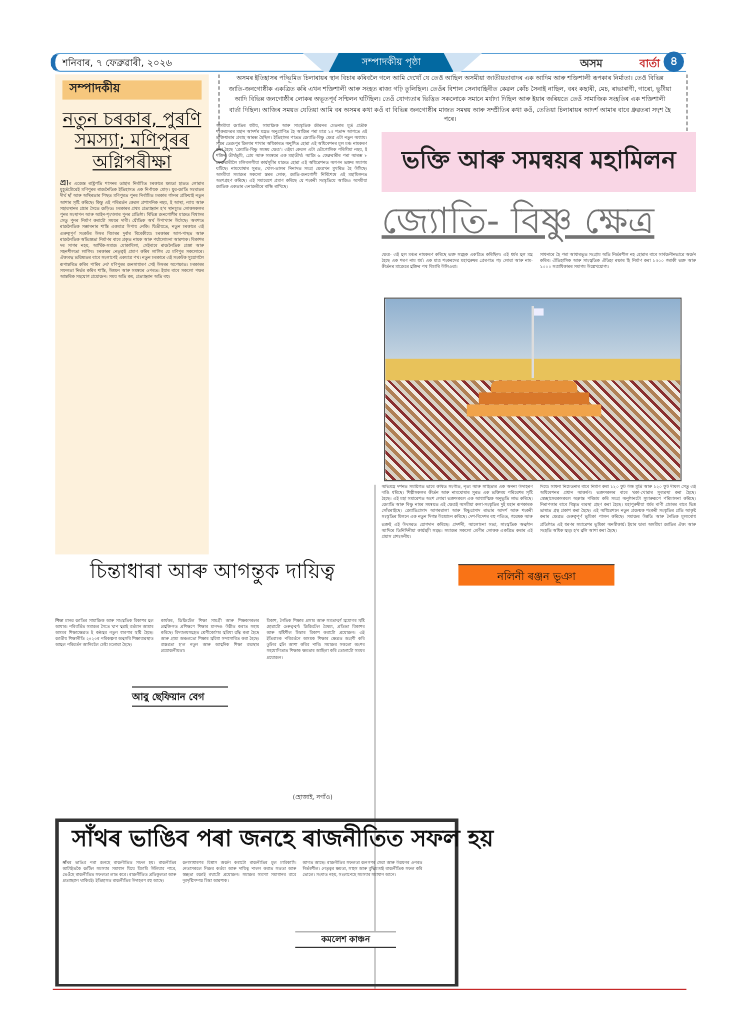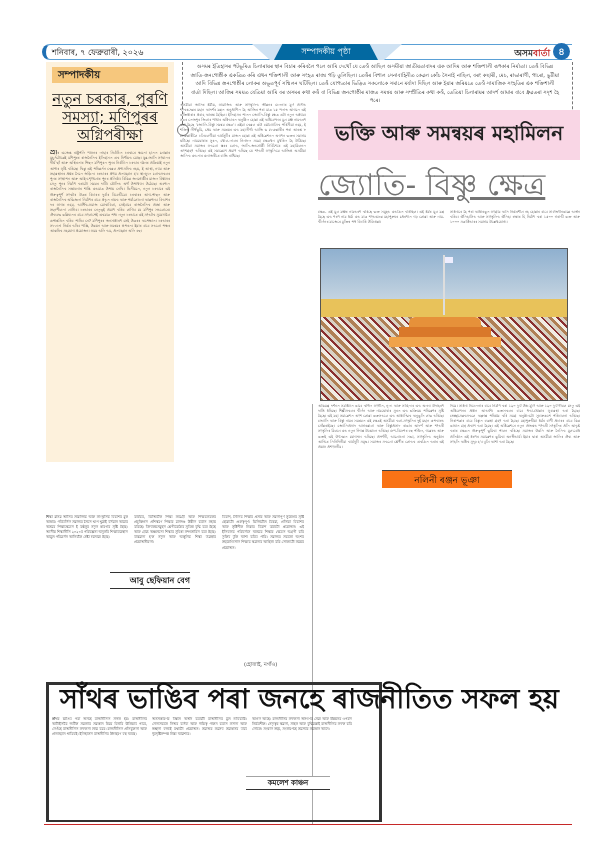--- a/index.html
+++ b/index.html
@@ -6,21 +6,21 @@
   html, body { width: 610px; height: 862px; background: #ffffff; overflow: hidden; }
   body { position: relative; font-family: "DejaVu Sans", sans-serif; color: #222; }
 
   
   .hdr { position: absolute; left: 42px; top: 44px; width: 530px; height: 16px; background: #fff; }
   .hdr-line { position: absolute; left: 0; right: 0; top: 0; height: 16px; border-top: 1px solid #5aa0d6; border-bottom: 1px solid #5aa0d6; border-left: 4px solid #1f6fb3; border-radius: 8px 0 0 8px; }
   .hdr-date { position: absolute; left: 10px; top: 2px; font-size: 8px; color: #111; }
   .hdr-center { position: absolute; left: 232px; top: 0; width: 104px; height: 16px; background: #0369a1; color: #fff; font-size: 8px; text-align: center; line-height: 16px; clip-path: polygon(8% 0, 92% 0, 100% 100%, 0 100%); }
   .hdr-center-bg { position: absolute; left: 210px; top: 0; width: 150px; height: 16px; background: #cfe2f3; clip-path: polygon(0 0,100% 0, 88% 100%, 12% 100%); }
   .hdr-brand { position: absolute; right: 22px; top: 2px; font-size: 9px; font-weight: bold; color: #333; }
-  .hdr-brand .accent { color: #c62828; }
+  .hdr-brand .accent { color: #c62828; padding-left: 31px; }
   .hdr-page { position: absolute; right: 2px; top: -1px; width: 17px; height: 17px; border-radius: 50%; background: #1f6fb3; color: #fff; font-size: 10px; font-weight: bold; text-align: center; line-height: 17px; }
 
   
   .ed { position: absolute; left: 46px; top: 62px; width: 128px; height: 400px; background: #fdf1dc; }
   .ed-tag { position: absolute; left: 6px; top: 5px; width: 116px; height: 16px; background: #f6c77d; font-size: 10px; font-weight: bold; color: #222; padding-left: 6px; line-height: 16px; }
   .ed-title { position: absolute; left: 4px; top: 28px; width: 120px; font-size: 15px; text-align: center; line-height: 18px; color: #111; text-decoration: underline; }
   .ed-body { position: absolute; left: 4px; top: 88px; width: 120px; height: 306px; overflow: hidden; font-size: 3.6px; line-height: 5.2px; color: #333; text-align: justify; }
   .dropcap { font-weight: bold; font-size: 7px; }
 
   
@@ -47,26 +47,26 @@
   .photo .pole { position: absolute; left: 122px; top: 6px; width: 2px; height: 60px; background: #ddd; }
   .photo .flag { position: absolute; left: 124px; top: 8px; width: 8px; height: 6px; background: #eef; }
 
   .feat-col2 { position: absolute; left: 318px; top: 404px; width: 126px; height: 420px; overflow: hidden; font-size: 3.6px; line-height: 5.1px; text-align: justify; color: #333; }
   .feat-col3 { position: absolute; left: 450px; top: 404px; width: 130px; height: 420px; overflow: hidden; font-size: 3.6px; line-height: 5.1px; text-align: justify; color: #333; }
   .byline-box { position: absolute; left: 382px; top: 470px; width: 130px; border-top: 1px solid #444; padding-top: 2px; font-size: 9px; font-weight: normal; text-align: center; color: #111; background: #f97316; }
 
   
   .edu-title { position: absolute; left: 46px; top: 466px; width: 262px; text-align: center; font-size: 17px; line-height: 22px; color: #111; }
   .edu-col { position: absolute; top: 515px; width: 82px; height: 150px; overflow: hidden; font-size: 3.5px; line-height: 5.1px; text-align: justify; color: #333; }
-  .edu-byline { position: absolute; left: 110px; top: 572px; width: 80px; border-top: 1px solid #333; border-bottom: 1px solid #333; font-size: 8px; font-weight: bold; text-align: right; color: #111; background: #fff; padding: 1px 0; }
+  .edu-byline { position: absolute; left: 110px; top: 572px; width: 80px; border-top: 1px solid #333; border-bottom: 1px solid #333; font-size: 8px; font-weight: bold; text-align: left; color: #111; background: #fff; padding: 1px 0; }
   .edu-loc { position: absolute; left: 244px; top: 661px; font-size: 5px; color: #333; }
 
   
   .pol-frame { position: absolute; left: 46px; top: 682px; width: 336px; height: 140px; border: 3px solid #333; border-bottom-width: 2px; }
-  .pol-title { position: absolute; left: 60px; top: 686px; width: 320px; font-size: 27px; font-weight: bold; color: #111; line-height: 26px; white-space: nowrap; }
+  .pol-title { position: absolute; left: 60px; top: 686px; width: 320px; font-size: 19px; font-weight: bold; color: #111; line-height: 26px; white-space: nowrap; }
   .pol-col { position: absolute; top: 717px; width: 95px; height: 102px; overflow: hidden; font-size: 3.5px; line-height: 5.1px; text-align: justify; color: #333; }
   .pol-byline { position: absolute; left: 246px; top: 776px; width: 84px; border-top: 1px solid #a3a3a3; border-bottom: 1px solid #333; font-size: 7px; font-weight: bold; text-align: center; color: #111; background: #fff; }
 
   .foot-rule { position: absolute; left: 44px; top: 824px; width: 528px; height: 1px; background: #c62828; }
   .divider-v { position: absolute; width: 1px; background: #aaa; }
 </style>
 </head>
 <body>
 
 <div class="hdr">
@@ -111,20 +111,21 @@
   <div class="stage1"></div>
   <div class="pole"></div>
   <div class="flag"></div>
 </div>
 
 <div class="feat-col2">অভিমন্ত্ৰ দৰ্শনত সমষ্টিগত ভাবে কথিত সংগীত, নৃত্য আৰু সাহিত্যৰ এক অনন্য উদাহৰণ দাঙি ধৰিছে। শিল্পীসকলৰ কীৰ্তন আৰু নামঘোষাৰ সুৰত এক ভক্তিময় পৰিৱেশৰ সৃষ্টি হৈছে। এই মহা সমাৱেশত অংশ লোৱা ভক্তসকলে এক আধ্যাত্মিক অনুভূতি লাভ কৰিছে। জ্যোতি আৰু বিষ্ণু নামৰ সমন্বয়ত এই ক্ষেত্ৰই অসমীয়া কলা-সংস্কৃতিৰ দুই মহান ৰূপকাৰক সোঁৱৰাইছে। জ্যোতিপ্ৰসাদ আগৰৱালা আৰু বিষ্ণুপ্ৰসাদ ৰাভাৰ আদৰ্শ আৰু শংকৰী সংস্কৃতিৰ মিলনে এক নতুন দিগন্ত উন্মোচন কৰিছে। দেশ-বিদেশৰ বহু পণ্ডিত, গৱেষক আৰু ভক্তই এই উৎসৱত যোগদান কৰিছে। প্ৰদৰ্শনী, আলোচনা সভা, সাংস্কৃতিক অনুষ্ঠান আদিৰে তিনিদিনীয়া কাৰ্যসূচী সমৃদ্ধ। সমাজৰ সকলো শ্ৰেণীৰ লোকক একত্ৰিত কৰাৰ এই প্ৰয়াস প্ৰশংসনীয়।</div>
 <div class="feat-col3">দিয়ে। সাধনা নিচেতনাৰ বাবে নিৰ্মাণ কৰা ১২০ ফুট উচ্চ মূৰ্তি আৰু ১২০ ফুট দীঘল সেতু এই অধিবেশনৰ প্ৰধান আকৰ্ষণ। ভক্তসকলৰ বাবে থকা-খোৱাৰ সুব্যৱস্থা কৰা হৈছে। স্বেচ্ছাসেৱকসকলে অক্লান্ত পৰিশ্ৰম কৰি সমগ্ৰ অনুষ্ঠানটো সুচাৰুৰূপে পৰিচালনা কৰিছে। নিৰাপত্তাৰ বাবে বিস্তৃত ব্যৱস্থা গ্ৰহণ কৰা হৈছে। মহাপুৰুষীয়া ধৰ্মৰ বাণী প্ৰচাৰৰ বাবে ভিন্ন ভাষাত গ্ৰন্থ প্ৰকাশ কৰা হৈছে। এই অধিৱেশনে নতুন প্ৰজন্মক শংকৰী সংস্কৃতিৰ প্ৰতি আকৃষ্ট কৰাৰ ক্ষেত্ৰত গুৰুত্বপূৰ্ণ ভূমিকা পালন কৰিছে। সমাজৰ উন্নতি আৰু নৈতিক মূল্যবোধ প্ৰতিষ্ঠাত এই ধৰণৰ সমাৱেশৰ ভূমিকা অনস্বীকাৰ্য। ইয়াৰ দ্বাৰা অসমীয়া জাতিৰ ঐক্য আৰু সংহতি অধিক সুদৃঢ় হ'ব বুলি আশা কৰা হৈছে।</div>
 <div class="byline-box">নলিনী ৰঞ্জন ভূঞা</div>
 
 <div class="edu-title">
+  <div>চিন্তাধাৰা আৰু আগন্তুক দায়িত্ব</div>
 </div>
 <div class="edu-col" style="left:46px"><b>শি</b><span>ক্ষা মানৱ জাতিৰ সামাজিক আৰু সাংস্কৃতিক বিকাশৰ মূল আধাৰ। পৰিবৰ্তিত সমাজৰ সৈতে খাপ খুৱাই বৰ্তমান আমাৰ অসমৰ শিক্ষাক্ষেত্ৰত ই কণ্ঠসুৰ নতুন ধাৰণাৰ সৃষ্টি হৈছে। জাতীয় শিক্ষানীতি ২০২০ৰ পৰিকল্পনা অনুসৰি শিক্ষাব্যৱস্থাত আমূল পৰিৱৰ্তন আনিবলৈ চেষ্টা চলোৱা হৈছে।</span></div>
 <div class="edu-col" style="left:134px">কাৰ্যকৰ, ডিজিটেল শিক্ষা সামগ্ৰী আৰু শিক্ষকসকলৰ প্ৰযুক্তিগত প্ৰশিক্ষণে শিক্ষাৰ মানদণ্ড উন্নীত কৰাত সহায় কৰিছে। বিদ্যালয়সমূহত শ্ৰেণীকোঠাৰ সুবিধা বৃদ্ধি কৰা হৈছে আৰু গ্ৰাম্য অঞ্চলতো শিক্ষাৰ সুবিধা সম্প্ৰসাৰিত কৰা হৈছে। বাস্তৱতা হ'ল নতুন আৰু আধুনিক শিক্ষা ব্যৱস্থাৰ প্ৰয়োজনীয়তা।</div>
 <div class="edu-col" style="left:222px">বিকাশ, নৈতিক শিক্ষাৰ প্ৰসাৰ আৰু সমতাপূৰ্ণ সুযোগৰ সৃষ্টি হোৱাটো গুৰুত্বপূৰ্ণ। ডিজিটেল বৈষম্য, প্ৰতিভা বিকাশৰ আৰু সৃষ্টিশীল চিন্তাৰ বিকাশ কৰাটো প্ৰয়োজন। এই ইতিবাচক পৰিবৰ্তনে অসমক শিক্ষাৰ ক্ষেত্ৰত অগ্ৰণী কৰি তুলিব বুলি আশা কৰিব পাৰি। সমাজৰ সকলো অংশৰ সহযোগিতাত শিক্ষাক ক্ষমতাৰ আহিলা কৰি তোলাটো সময়ৰ প্ৰয়োজন।</div>
 <div class="edu-byline">আবু ছেফিয়ান বেগ</div>
 <div class="edu-loc">(হোজাই, নগাঁও)</div>
 
 <div class="divider-v" style="left:312px; top:404px; height:420px;"></div>
 
 <div class="pol-frame"></div>

